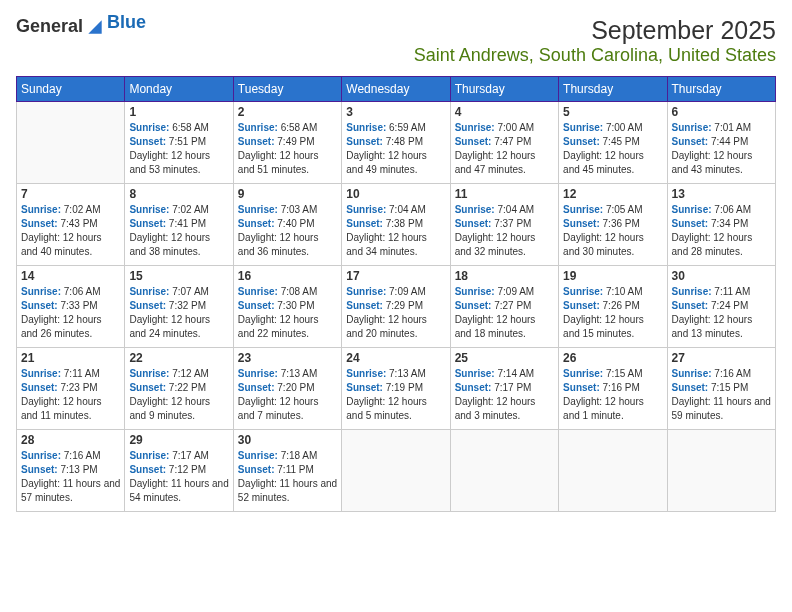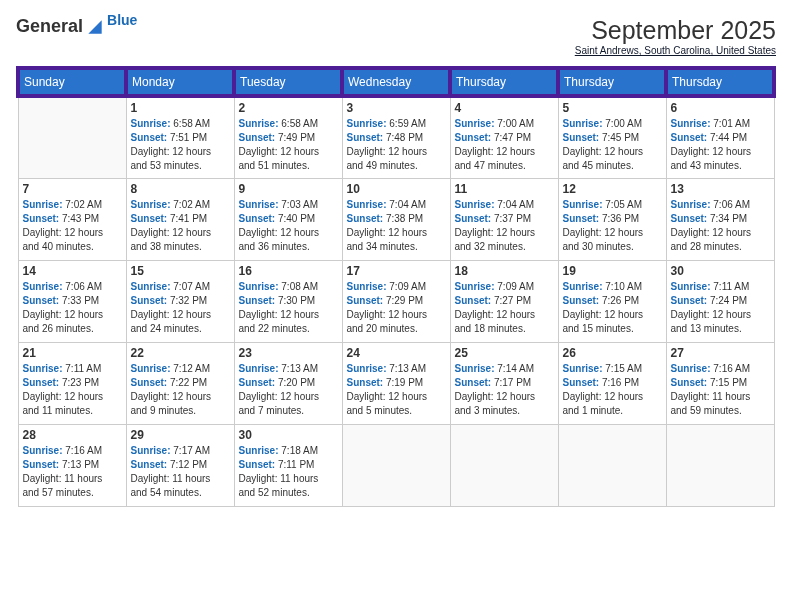--- a/index.html
+++ b/index.html
@@ -41,37 +41,36 @@
     }
     .title-block {
       text-align: right;
     }
     .month-title {
       font-size: 25px;
       font-weight: normal;
       color: #333;
     }
     .location {
-      font-size: 10px;
-      color: #0f172a;
-      text-decoration: underline;
+      font-size: 18px;
+      color: #4d7c0f;
     }
     .calendar {
       width: 100%;
       border-collapse: collapse;
       font-size: 10px;
     }
     .calendar th {
       background-color: #2a73cc;
       color: white;
       padding: 5px 4px;
       text-align: left;
       font-size: 12px;
       font-weight: normal;
-      border: 4px solid #4c1d95;
+      border: 1px solid #4c1d95;
     }
     .calendar td {
       border: 1px solid #ccc;
       vertical-align: top;
       padding: 3px 4px;
       width: calc(100% / 7);
       height: 82px;
       background: #fff;
     }
     .calendar td.empty {
@@ -99,21 +98,21 @@
 
 <div class="page">
   <div class="header">
     <div class="logo">
       <div class="logo-text">
         <span class="logo-general">General</span>
         <svg class="logo-icon" viewBox="0 0 24 24">
           <polygon points="4,20 20,4 20,20" fill="#2a73cc"></polygon>
         </svg>
       </div>
-      <div style="font-size:14px; font-weight:bold; color:#1a6ab5; margin-top:-4px; margin-left:2px;">
+      <div style="font-size:18px; font-weight:bold; color:#1a6ab5; margin-top:-4px; margin-left:2px;">
         <span>Blue</span>
       </div>
     </div>
     <div class="title-block">
       <div class="month-title">September 2025</div>
       <div class="location">Saint Andrews, South Carolina, United States</div>
     </div>
   </div>
 
   <table class="calendar">

